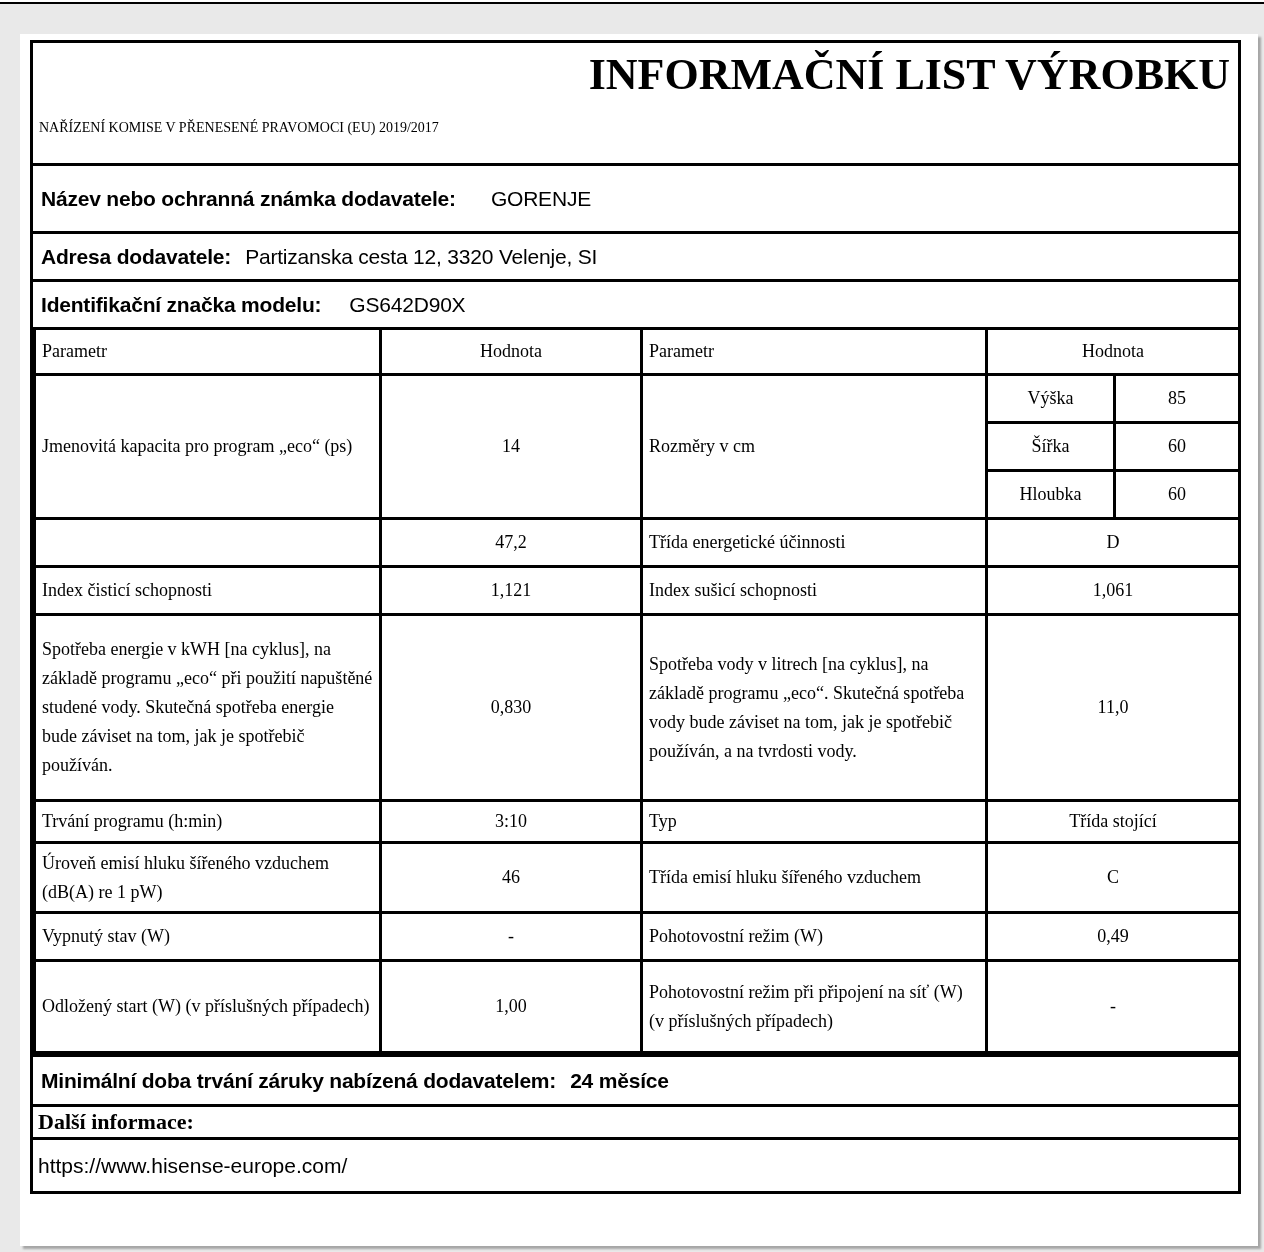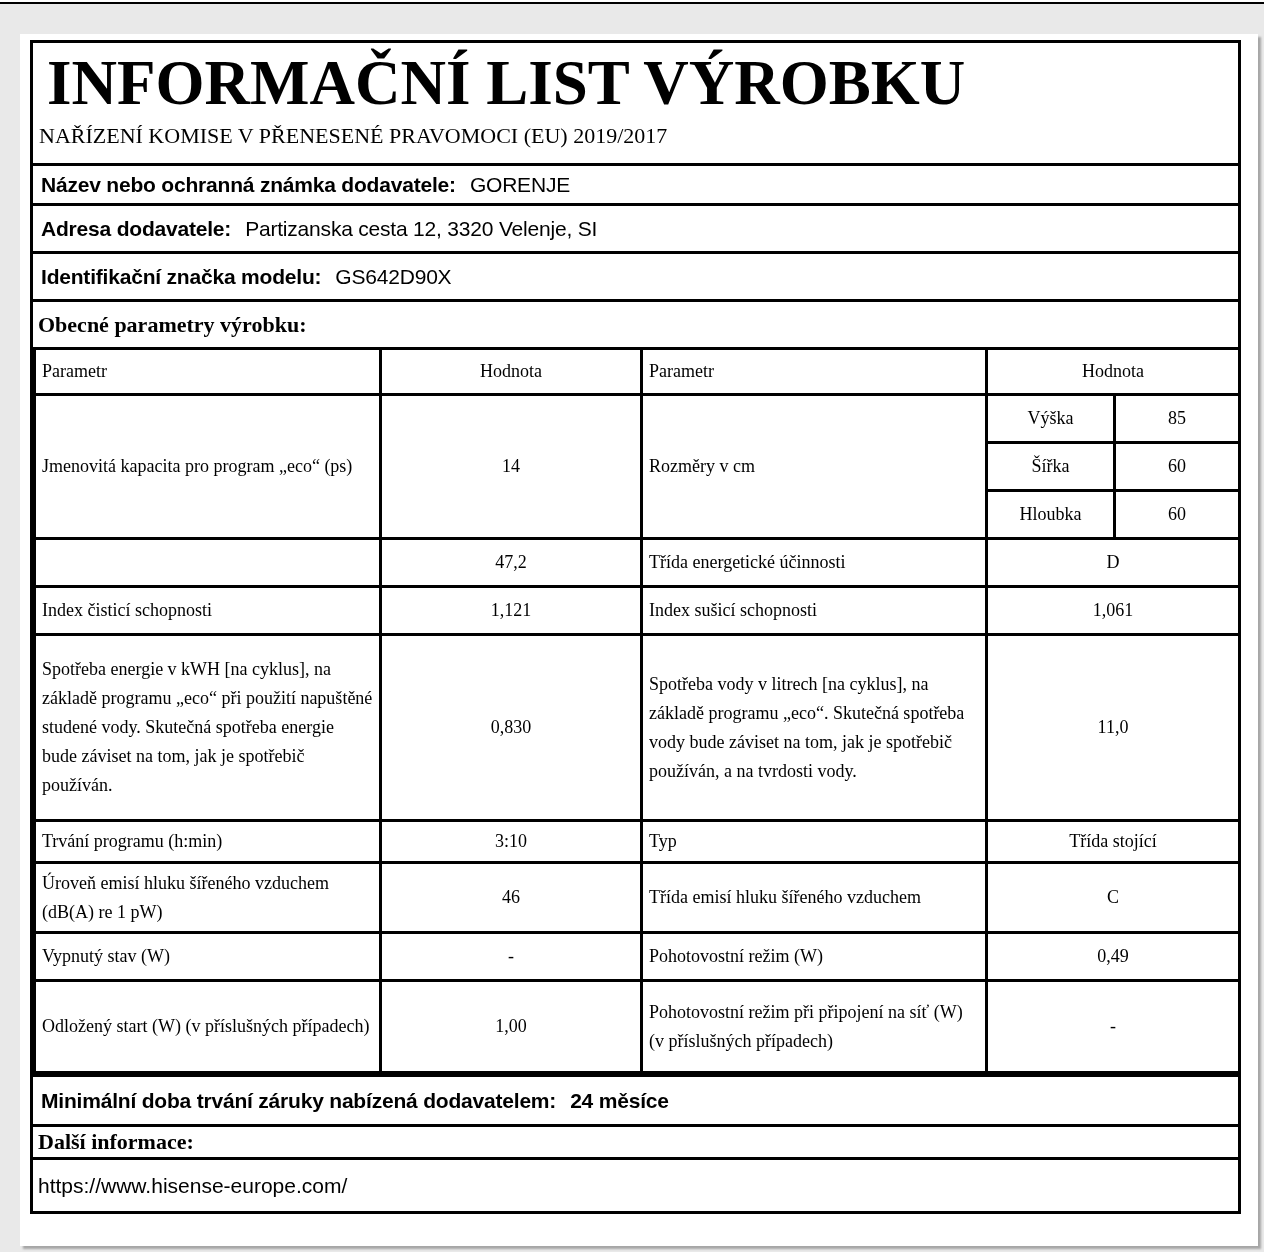--- a/index.html
+++ b/index.html
@@ -23,36 +23,36 @@
   .doc {
     position:absolute; left:10px; top:6px;
     width:1211px;
     border:3px solid #000;
     background:#fff;
   }
 
   
   .title-block { height:120px; padding:2px 8px 0 6px; }
   .doc-title {
-    margin:8px; font-size:63px; line-height:60px; font-weight:bold;
-    font-family:"Liberation Serif", serif; letter-spacing:0px; white-space:nowrap;
-  }
-  .doc-subtitle { margin-top:10px; font-size:22px; line-height:26px; font-family:"Liberation Serif", serif; }
+    margin:0; font-size:44px; line-height:60px; font-weight:bold;
+    font-family:"Liberation Serif", serif; letter-spacing:0px; white-space:nowrap;text-align:right;
+  }
+  .doc-subtitle { margin-top:10px; font-size:14px; line-height:26px; font-family:"Liberation Serif", serif; }
 
   
   .info-row {
     border-top:3px solid #000;
     display:flex; align-items:center;
     padding-left:8px;
     font-family:"Liberation Sans", sans-serif;
     font-size:21px; letter-spacing:-0.2px;
   }
   .info-row .lbl { font-weight:bold; }
   .info-row .val { margin-left:14px; }
-  .row-a { height:40px; } .row-b { height:48px; } .row-c { height:48px; }
+  .row-a { height:68px;gap:21px; } .row-b { height:48px; } .row-c { height:48px;gap:14px; }
 
   
   .section-heading {
     border-top:3px solid #000;
     height:48px; display:flex; align-items:center;
     padding-left:5px; font-weight:bold; font-size:22px;
     font-family:"Liberation Serif", serif;
   }
 
   
@@ -116,21 +116,20 @@
       <div class="info-row row-b">
         <span class="lbl">Adresa dodavatele:</span>
         <span class="val">Partizanska cesta 12, 3320 Velenje, SI</span>
       </div>
 
       <div class="info-row row-c">
         <span class="lbl">Identifikační značka modelu:</span>
         <span class="val">GS642D90X</span>
       </div>
 
-      <div class="section-heading">Obecné parametry výrobku:</div>
 
       <table class="params">
         <colgroup>
           <col style="width:346px">
           <col style="width:261px">
           <col style="width:345px">
           <col style="width:128px">
           <col style="width:125px">
         </colgroup>
         <tbody>

